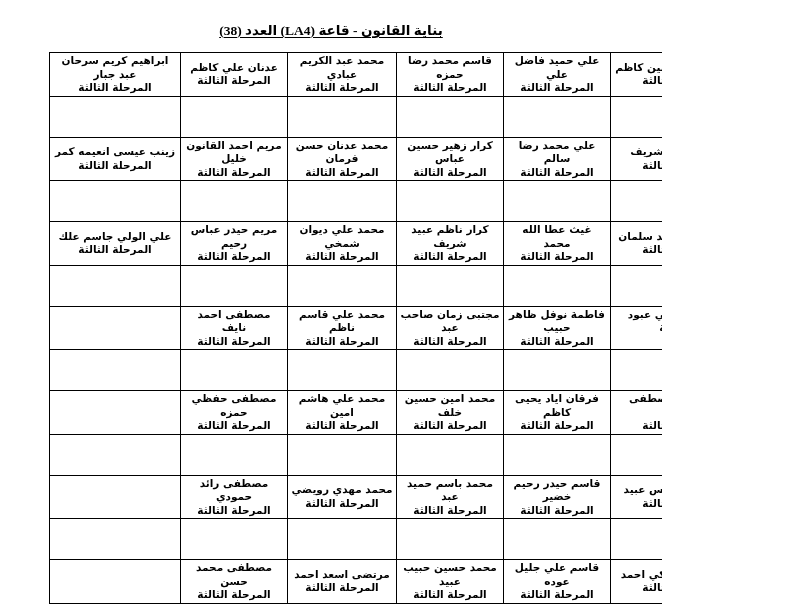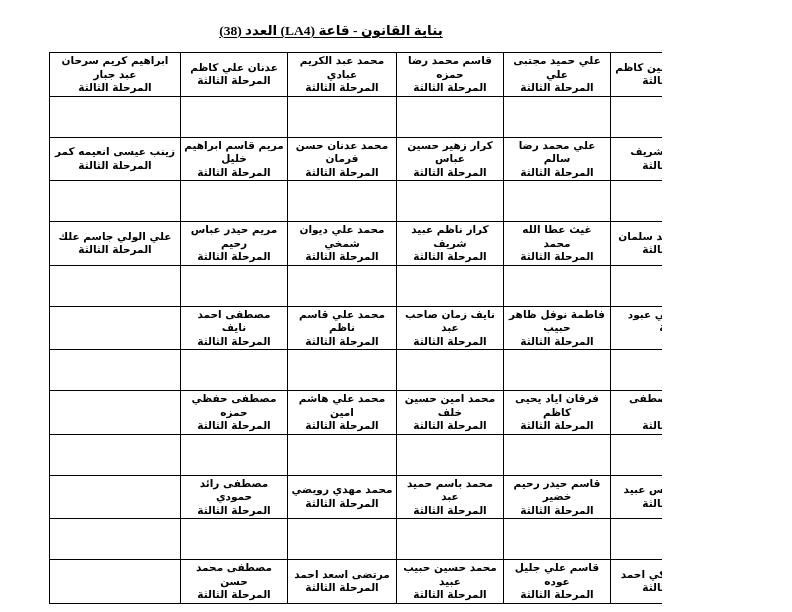--- a/index.html
+++ b/index.html
@@ -64,21 +64,21 @@
       <col style="width:107px">
       <col style="width:131px">
     </colgroup>
     <tbody>
         <tr class="names-row">
           <td>
             <div>صادق جعفر حسين كاظم</div>
             <div>المرحلة الثالثة</div>
           </td>
           <td>
-            <div>علي حميد مجتبى علي</div>
+            <div>علي حميد فاضل علي</div>
             <div>المرحلة الثالثة</div>
           </td>
           <td>
             <div>قاسم محمد رضا حمزه</div>
             <div>المرحلة الثالثة</div>
           </td>
           <td>
             <div>محمد عبد الكريم عبادي</div>
             <div>المرحلة الثالثة</div>
           </td>
@@ -110,21 +110,21 @@
           </td>
           <td>
             <div>كرار زهير حسين عباس</div>
             <div>المرحلة الثالثة</div>
           </td>
           <td>
             <div>محمد عدنان حسن فرمان</div>
             <div>المرحلة الثالثة</div>
           </td>
           <td>
-            <div>مريم قاسم ابراهيم خليل</div>
+            <div>مريم احمد القانون خليل</div>
             <div>المرحلة الثالثة</div>
           </td>
           <td>
             <div>زينب عيسى انعيمه كمر</div>
             <div>المرحلة الثالثة</div>
           </td>
         </tr>
         <tr class="spacer-row">
           <td></td>
           <td></td>
@@ -170,21 +170,21 @@
         <tr class="names-row">
           <td>
             <div>علي اكرم علي عبود المرحلة</div>
             <div>الثالثة</div>
           </td>
           <td>
             <div>فاطمة نوفل ظاهر حبيب</div>
             <div>المرحلة الثالثة</div>
           </td>
           <td>
-            <div>نايف زمان صاحب عبد</div>
+            <div>مجتبى زمان صاحب عبد</div>
             <div>المرحلة الثالثة</div>
           </td>
           <td>
             <div>محمد علي قاسم ناظم</div>
             <div>المرحلة الثالثة</div>
           </td>
           <td>
             <div>مصطفى احمد نايف</div>
             <div>المرحلة الثالثة</div>
           </td>

